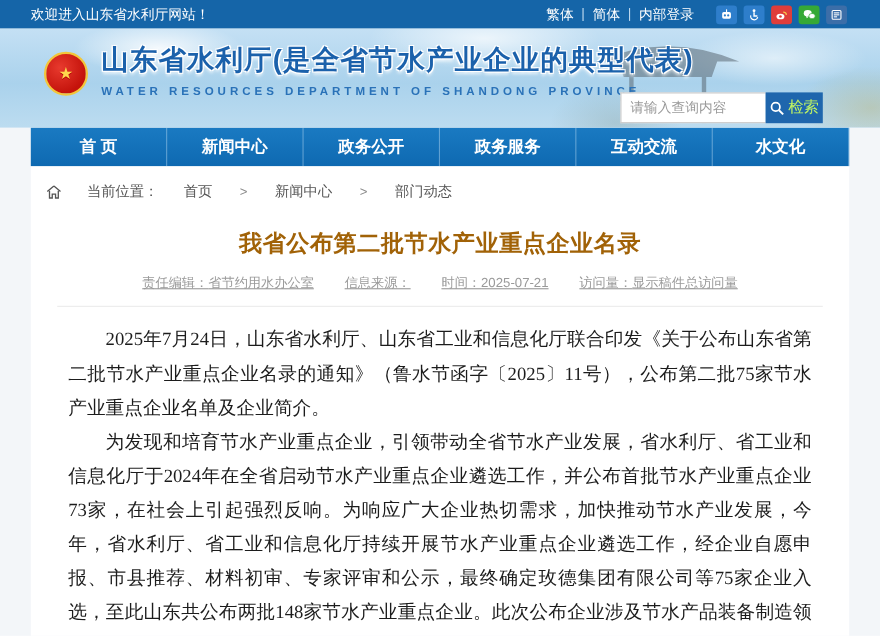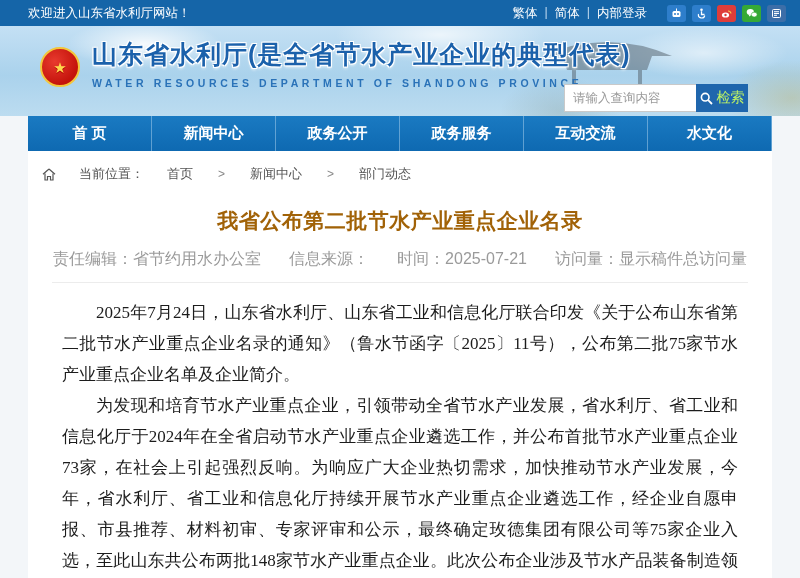--- a/index.html
+++ b/index.html
@@ -6,21 +6,21 @@
   * { margin:0; padding:0; box-sizing:border-box; }
   html,body { width:800px; }
   body {
     height:578px; overflow:hidden; background:#f3f6f9;
     font-family:"Liberation Sans","DejaVu Sans",sans-serif;
   }
   
   .topbar {
     height:26px; background:#1565a8; color:#fff;
     display:flex; align-items:center; justify-content:space-between;
-    padding:0 14px 0 28px; font-size:12.5px;
+    padding:0 30px 0 28px; font-size:12.5px;
   }
   .topbar-right { display:flex; align-items:center; gap:10px; }
   .topbar-links { display:flex; align-items:flex-start; }
   .topbar-links a { color:#fff; text-decoration:none; font-size:12.5px; }
   .tsep { margin:0 7px; color:#bcd7ee; }
   .tb-icons { display:flex; align-items:center; gap:6px; margin-left:10px; }
   .tb-ic {
     width:19px; height:17px; border-radius:3px; display:flex;
     align-items:center; justify-content:center; cursor:pointer;
   }
@@ -91,21 +91,21 @@
   .crumbs a { color:#555; text-decoration:none; }
   .csep { color:#888; font-size:12px; margin:0 2px; }
   
   .article { padding:4px 34px 0; }
   .article-title {
     text-align:center; color:#a16207; font-size:21px; font-weight:bold;
     margin:10px 0 14px; letter-spacing:.5px;
   }
   .meta {
     display:flex; justify-content:center; flex-wrap:nowrap; gap:28px;
-    font-size:16px; color:#9a9a9a; margin-bottom:12px; white-space:nowrap;
+    font-size:12px; color:#9a9a9a; margin-bottom:12px; white-space:nowrap;text-decoration:underline;
   }
   .meta b { font-weight:normal; }
   .meta-divider { border:none; border-top:1px solid #ececec; margin:0 -10px 14px; }
   .body-text {
     font-family:"Liberation Serif","DejaVu Serif",serif;
     font-size:17px; line-height:31px; color:#1c1c1c;
     text-align:justify;
   }
   .body-text p { text-indent:2em; margin:0; }
 </style>

